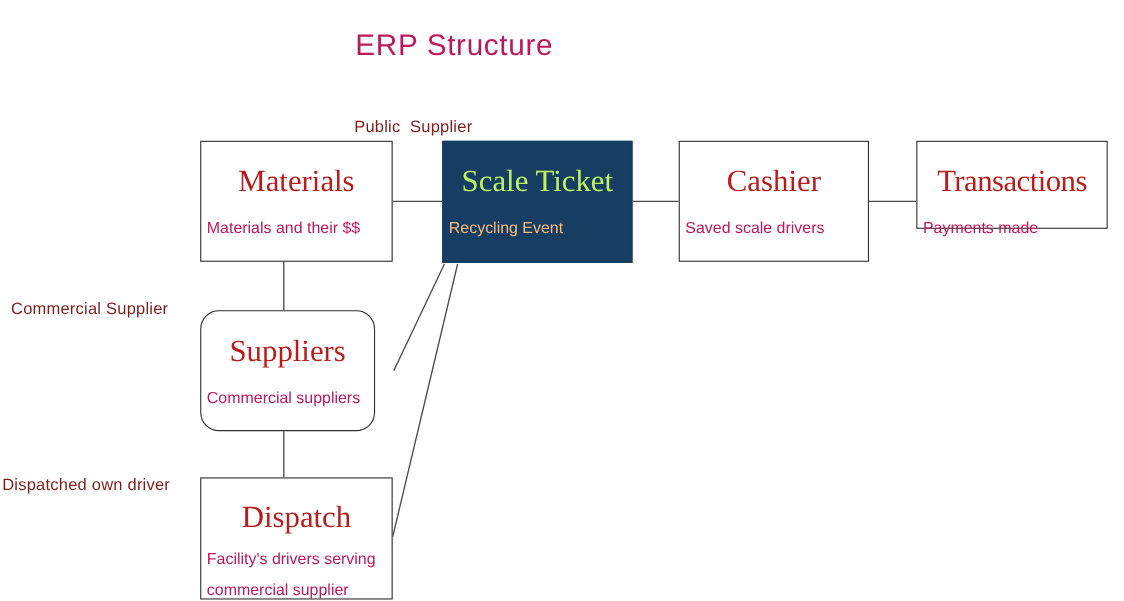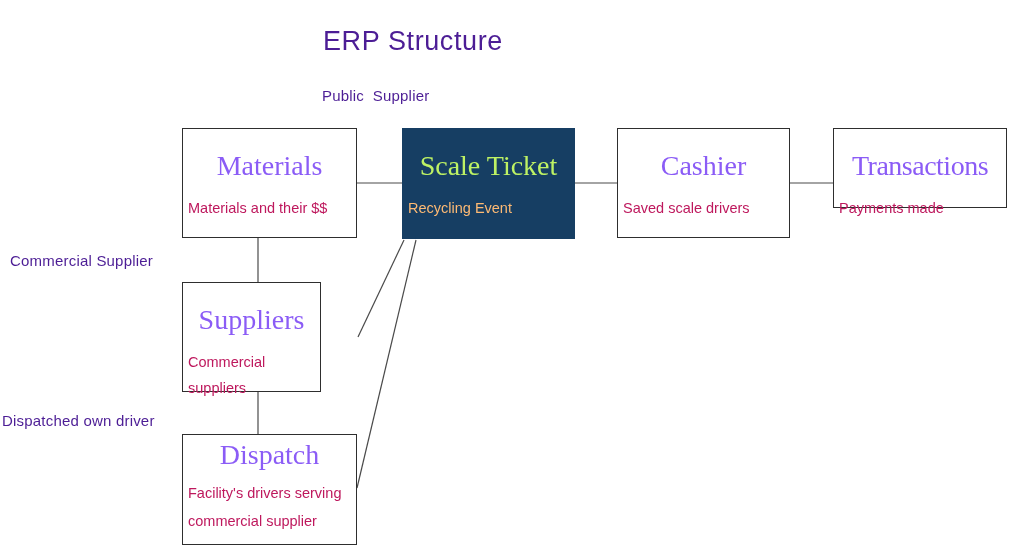--- a/index.html
+++ b/index.html
@@ -13,48 +13,49 @@
   #edge-layer{
     position:absolute;left:0;top:0;width:1022px;height:546px;
     pointer-events:none;
   }
   .page-title{
     position:absolute;
     left:323px;top:26px;
     font-size:27px;
     font-weight:500;
     letter-spacing:0.6px;
-    color:#4c1d95;
+    color:#be185d;
     white-space:pre;
   }
   .float-label{
     position:absolute;
     font-size:15px;
-    color:#4c1d95;
+    color:#7f1d1d;
     letter-spacing:0.2px;
     white-space:pre;
+    margin-top:20px;
   }
   #label-public-supplier{left:322px;top:87px;}
   #label-commercial-supplier{left:10px;top:252px;}
   #label-dispatched-own-driver{left:2px;top:412px;}
   .node{
     position:absolute;
     box-sizing:border-box;
     background:#ffffff;
     border:1px solid #2e2e2e;
     display:flex;
     flex-direction:column;
     align-items:center;
     padding-top:21px;
   }
   .node .node-title{
     font-family:"Liberation Serif", serif;
     font-size:28px;
     line-height:1.15;
-    color:#8b5cf6;
+    color:#b91c1c;
     white-space:nowrap;
     margin:0;
   }
   .node .node-subtitle{
     align-self:flex-start;
     text-align:left;
     padding-left:5px;
     padding-right:2px;
     margin-top:13px;
     font-size:14.5px;
@@ -65,22 +66,22 @@
     background:#163e63;
     border-color:#163e63;
   }
   .node.dark .node-title{color:#bef264;}
   .node.dark .node-subtitle{color:#fdba74;}
   #node-materials   {left:182px;top:128px;width:175px;height:110px;}
   #node-scale-ticket{left:402px;top:128px;width:173px;height:111px;}
   #node-cashier     {left:617px;top:128px;width:173px;height:110px;}
   #node-transactions{left:833px;top:128px;width:174px;height:80px;}
   #node-transactions .node-title{letter-spacing:-0.5px;}
-  #node-suppliers   {left:182px;top:282px;width:139px;height:110px;}
-  #node-dispatch    {left:182px;top:434px;width:175px;height:111px;padding-top:4px;}
+  #node-suppliers   {left:182px;top:282px;width:159px;height:110px;border-radius:17px;}
+  #node-dispatch    {left:182px;top:434px;width:175px;height:111px;padding-top:20px;}
   #node-dispatch .node-subtitle{margin-top:8px;line-height:1.95;}
 </style>
 </head>
 <body>
 
 <div class="canvas">
 
   <svg id="edge-layer">
       <line x1="357" y1="183" x2="402" y2="183" stroke="#4a4a4a" stroke-width="1.2"></line>
       <line x1="575" y1="183" x2="617" y2="183" stroke="#4a4a4a" stroke-width="1.2"></line>

